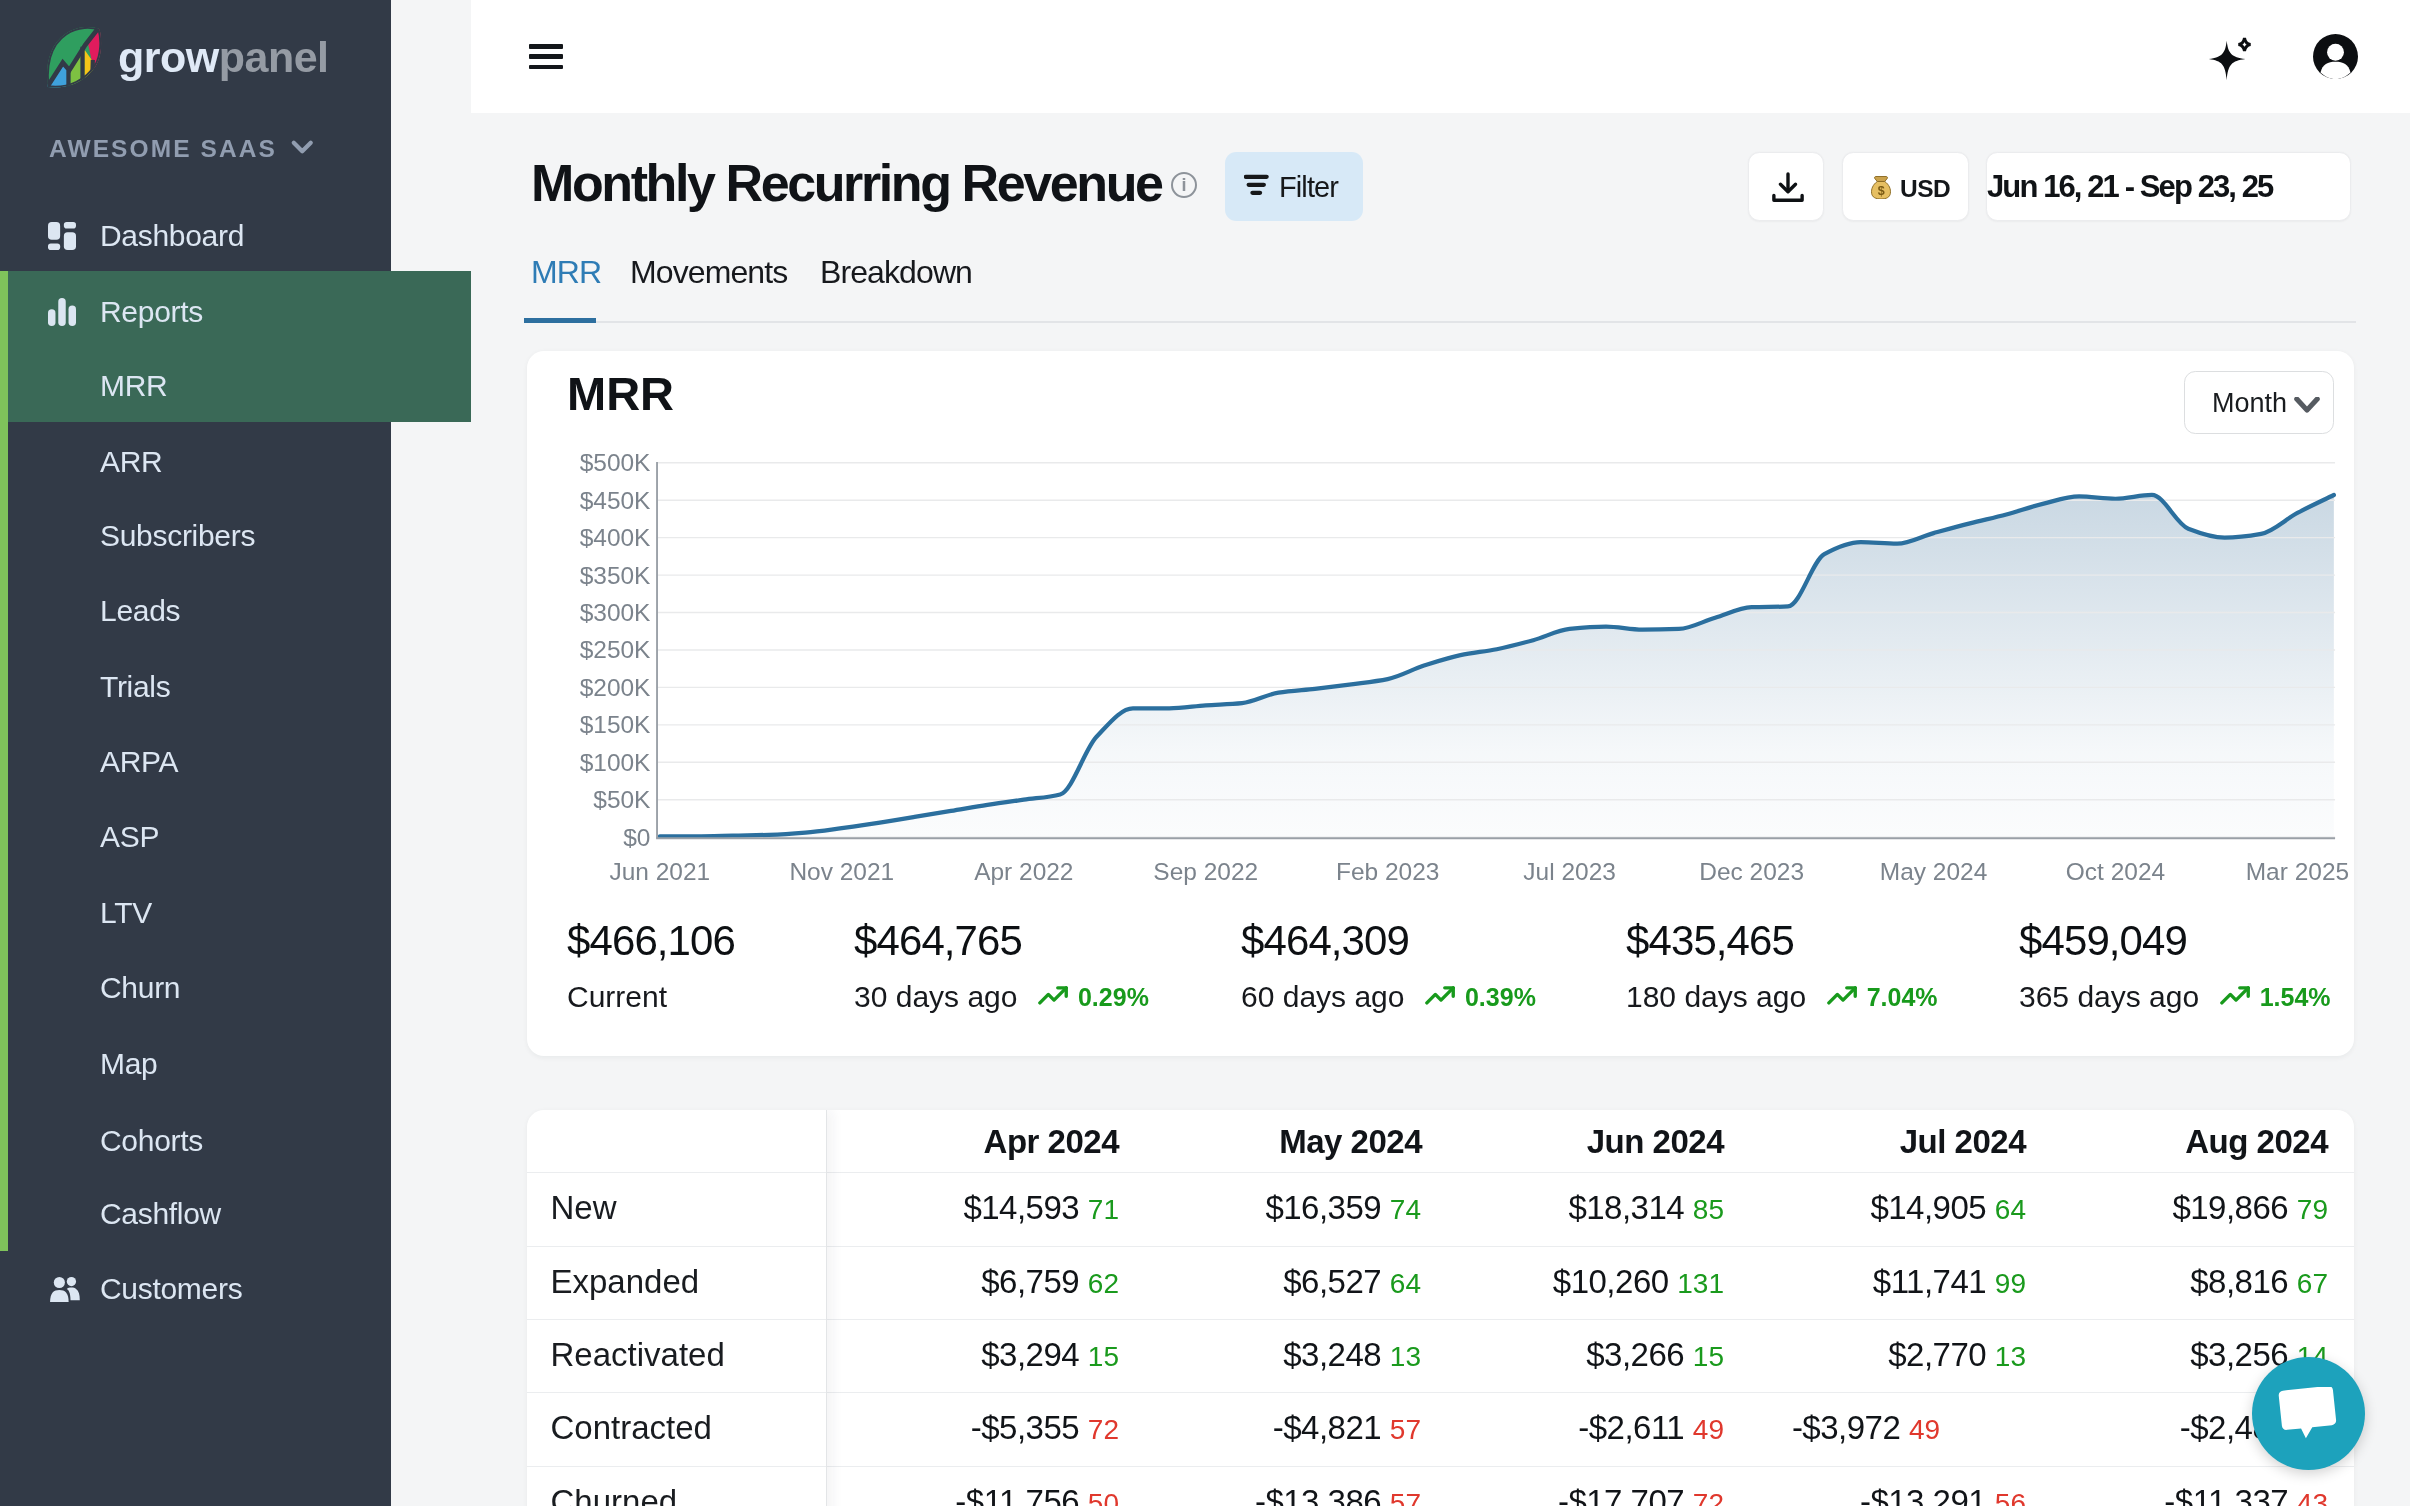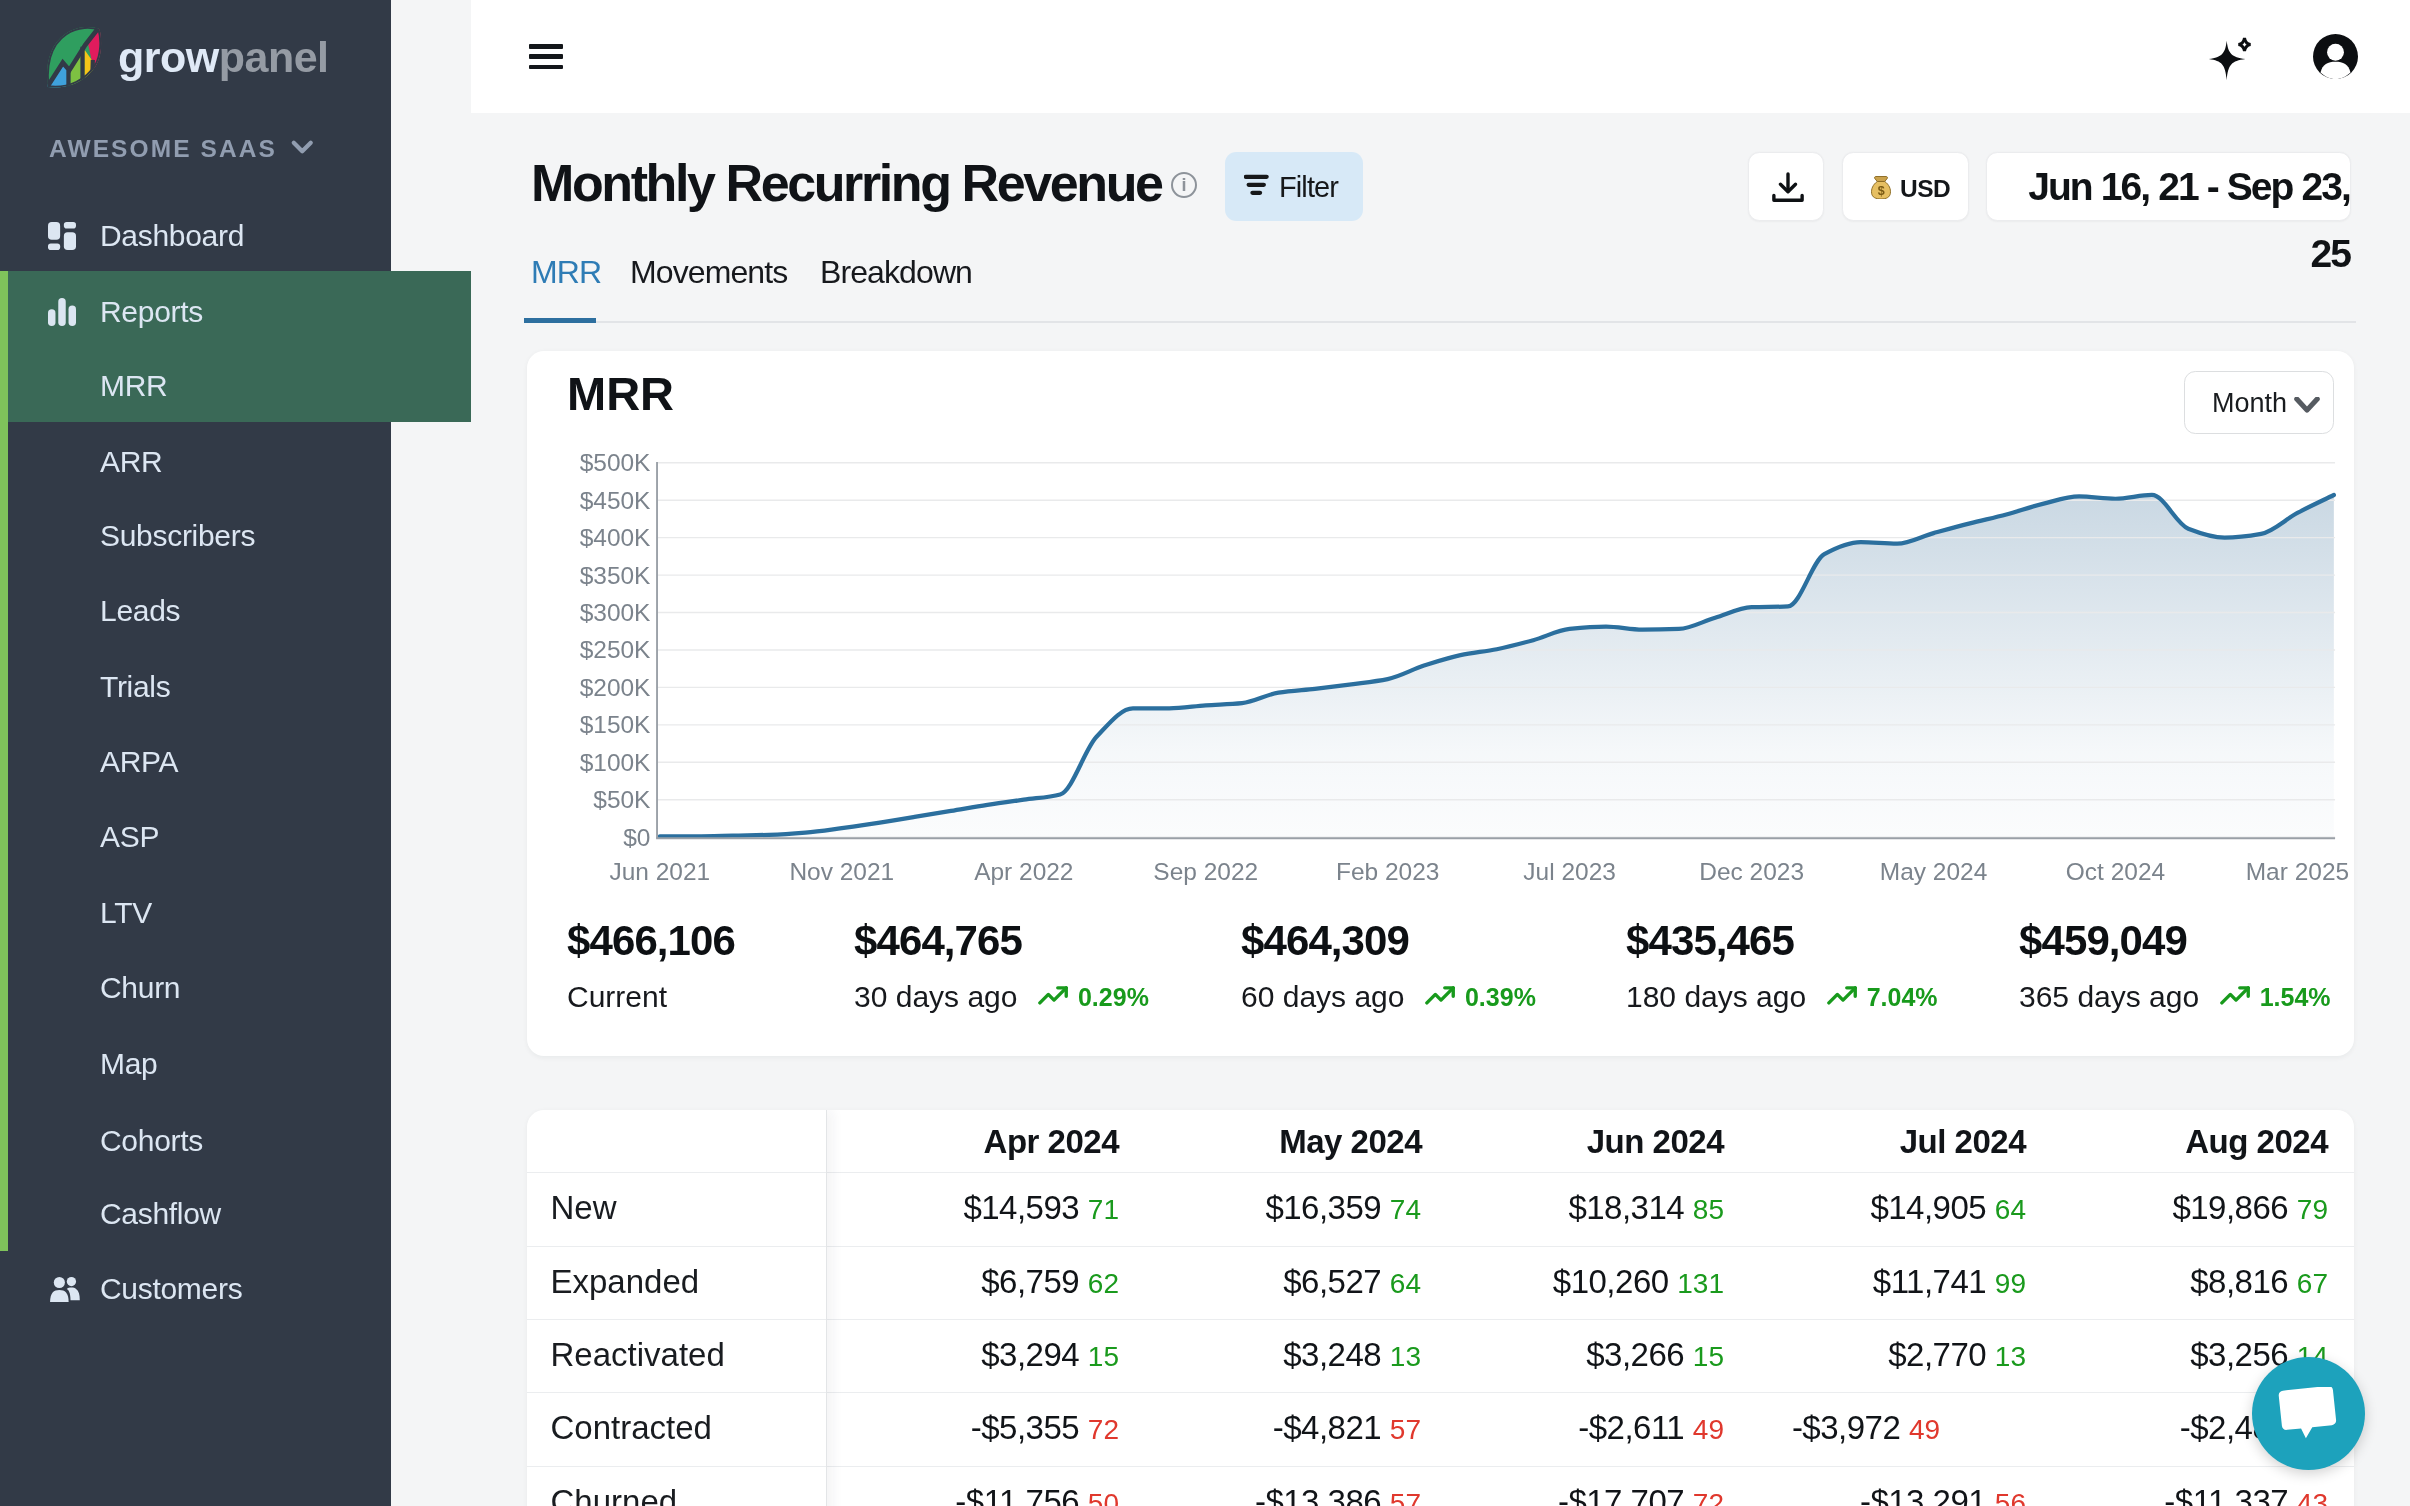--- a/index.html
+++ b/index.html
@@ -24,35 +24,35 @@
 .topbar { position:absolute; left:471px; top:0; width:1940px; height:113px; background:#ffffff; }
 .burger { position:absolute; left:529px; top:44px; width:34px; height:25.4px; }
 .burger div { height:4.7px; background:#13161a; border-radius:0.9px; margin-bottom:5.6px; }
 .h1 { position:absolute; left:531px; top:153px; font-size:52px; font-weight:700; color:#101317; letter-spacing:-2.4px; }
 .infoi { position:absolute; left:1171px; top:172px; width:26px; height:26px; border:2.4px solid #8d939a; border-radius:50%; color:#8d939a; font-size:18px; font-weight:700; text-align:center; line-height:22.6px; }
 .filterbtn { position:absolute; left:1225px; top:152px; width:138px; height:69px; background:#d7e9f7; border-radius:11.3px; font-size:29px; color:#16181a; letter-spacing:-0.9px; }
 .filterbtn span { position:absolute; left:54px; top:19px; }
 .wbtn { position:absolute; top:152px; height:69px; background:#fff; border:0.9px solid #ebecee; border-radius:11.3px; box-shadow:0 0.9px 1.9px rgba(0,0,0,0.04); }
 .dl { left:1748px; width:76px; }
 .usd { left:1842px; width:127px; font-size:24.5px; font-weight:700; color:#14171a; letter-spacing:-0.5px; }
-.date { left:1986px; width:365px; font-size:39px; font-weight:600; color:#101316; text-align:right; line-height:67px; letter-spacing:-1.9px; }
+.date { left:1986px; width:365px; font-size:31px; font-weight:600; color:#101316; text-align:left; line-height:67px; letter-spacing:-1.9px; }
 .tab { position:absolute; top:254px; font-size:32px; color:#17191d; letter-spacing:-0.9px; }
 .tabline { position:absolute; left:524px; top:321px; width:1832px; height:1.9px; background:#e2e4e7; }
 .tabul { position:absolute; left:524px; top:318px; width:72px; height:4.7px; background:#2d6f9f; }
 
 
 .card { position:absolute; left:527px; background:#fff; border-radius:17px; box-shadow:0 1.9px 5.6px rgba(25,30,40,0.05); }
 .chartcard { top:351px; width:1827px; height:705px; }
 .cardtitle { position:absolute; left:40px; top:15px; font-size:47px; font-weight:700; color:#101317; }
 .monthdd { position:absolute; left:1657px; top:20px; width:150px; height:63px; border:1.4px solid #dcdee0; border-radius:11.3px; font-size:27px; color:#191c1f; }
 .monthdd span { position:absolute; left:19px; top:16px;margin-left:8px; }
 .chartsvg { position:absolute; left:0; top:0; }
 .axlab { font-size:26px; fill:#7b838c; }
 .stat { position:absolute; top:566px; }
-.stat .num { font-size:42px; font-weight:700; color:#0d1013; letter-spacing:-0.9px; }
+.stat .num { font-size:42px; font-weight:400; color:#0d1013; letter-spacing:-0.9px; }
 .stat .sub { margin-top:15px; font-size:30px; color:#17191d; display:flex; align-items:center; white-space:nowrap; }
 .stat .pct { color:#189a1c; font-weight:600; margin-left:7.5px; font-size:25px; }
 .stat .tr { margin:0 0 0 21px; }
 
 
 .tablecard { top:1110px; width:1827px; height:471px; border-radius:17px 17px 0 0; overflow:hidden; }
 .tc-line { position:absolute; left:0; width:1827px; height:1.4px; background:#ebedef; }
 .tc-col { position:absolute; left:0; top:0; width:300px; height:471px; border-right:1.4px solid #e3e5e7; box-shadow:5.6px 0 11.3px rgba(40,45,55,0.05); }
 .th { position:absolute; top:13px; font-size:33px; font-weight:700; color:#111418; text-align:right; width:226px; letter-spacing:-0.5px; }
 .rowlab { position:absolute; left:23.5px; font-size:33px; color:#191c20; }

